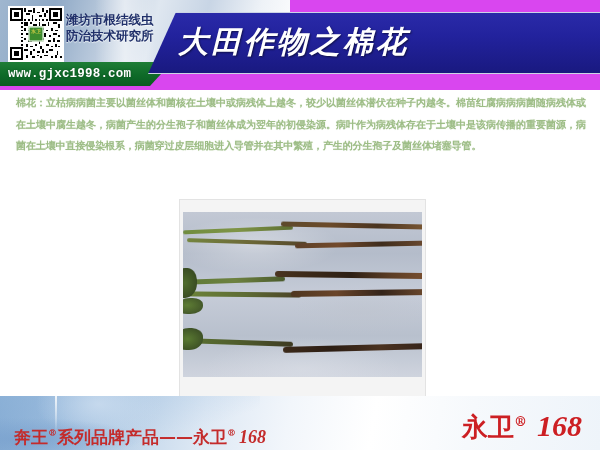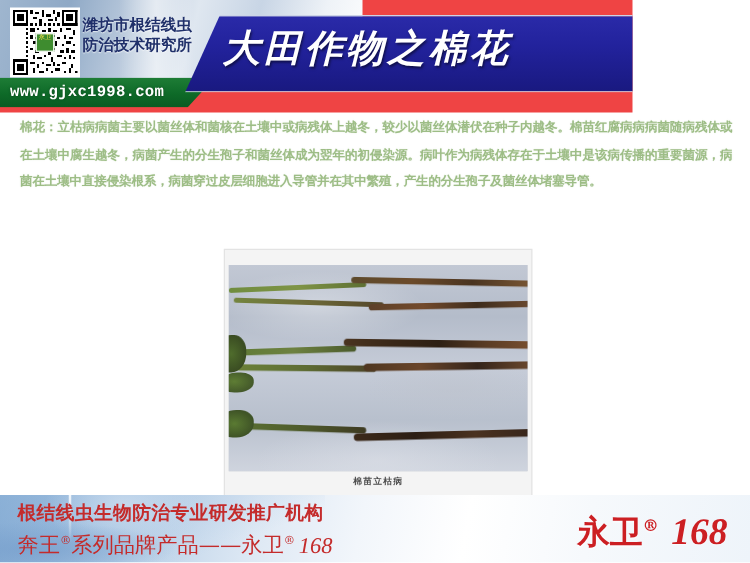--- a/index.html
+++ b/index.html
@@ -12,24 +12,24 @@
     overflow: hidden;
     background: #ffffff;
     font-family: "Liberation Serif", "DejaVu Serif", serif;
     position: relative;
   }
 
   
   .header {
     position: absolute;
     left: 0; top: 0;
-    width: 506px;
+    width: 600px;
     height: 90px;
     overflow: hidden;
-    background: #ef4444;
+    background: #d946ef;
   }
   
   .header-bg {
     position: absolute;
     left: 0; top: 0;
     width: 290px;
     height: 72px;
     background:
       linear-gradient(105deg, #9fb6cf 0%, #8fa9c6 18%, #b9c9dc 35%, #dfe7f0 52%, #c8d5e5 68%, #eef2f7 85%, #ffffff 100%);
     filter: blur(0.2px);
@@ -112,21 +112,21 @@
     box-sizing: border-box;
   }
   .title-text {
     position: absolute;
     left: 178px; top: 18px;
     color: #ffffff;
     font-size: 30px;
     line-height: 48px;
     font-style: italic;
     font-weight: bold;
-    font-family: Liberation Mono, monospace;
+    font-family: Liberation Serif, serif;
     letter-spacing: 3px;
     text-shadow: 1px 1px 2px rgba(0,0,0,0.5);
     white-space: nowrap;
     text-align: right;
   }
 
   
   .body-text {
     position: absolute;
     left: 16px; top: 92px;
@@ -240,21 +240,21 @@
     white-space: nowrap;
     z-index: 3;
   }
   .footer-line2 {
     position: absolute;
     left: 14px; top: 25px;
     color: #c42b2b;
     font-size: 17px;
     line-height: 24px;
     font-family: "DejaVu Serif", "Liberation Serif", serif;
-    font-weight: normal;
+    font-weight: bold;
     letter-spacing: 0px;
     white-space: nowrap;
     z-index: 3;
   }
   .footer-line2 .reg { font-size: 9px; vertical-align: super; }
   .footer-line2 .num {
     font-family: "Liberation Serif", serif;
     font-style: italic;
     font-size: 18px;
     padding-left: 3px;
@@ -421,25 +421,23 @@
       <div class="stem" style="left:6px; top:80px; width:112px; height:5px; background:linear-gradient(90deg,#6b8138,#5e6c34,#4a4026); transform:rotate(0.6deg);"></div>
       <div class="stem" style="left:108px; top:78px; width:136px; height:6px; background:linear-gradient(90deg,#4e3620,#6a452a,#34241a,#6e4a2e); transform:rotate(-0.8deg);"></div>
       <div class="leafy" style="left:-6px; top:86px; width:26px; height:16px; background:radial-gradient(ellipse at 40% 45%, #5e7d34, #44592a 70%, transparent);"></div>
 
       <div class="stem" style="left:4px; top:128px; width:106px; height:5px; background:linear-gradient(90deg,#5b7232,#4f5c2c,#3e3a22); transform:rotate(2deg);"></div>
       <div class="stem" style="left:100px; top:133px; width:146px; height:6px; background:linear-gradient(90deg,#3c2a1a,#2c1e14,#4a3220,#35241a); transform:rotate(-1.5deg);"></div>
       <div class="leafy" style="left:-8px; top:116px; width:28px; height:22px; background:radial-gradient(ellipse at 45% 50%, #5a7a32, #3e5226 72%, transparent);"></div>
       <div class="leafy" style="left:-10px; top:56px; width:24px; height:30px; background:radial-gradient(ellipse at 50% 50%, #4f6c2c, #3a4c22 70%, transparent);"></div>
     </div>
   </div>
-  <div class="caption">棉苗立枯病</div>
 </div>
 
 <div class="footer">
-  <div class="footer-line1">根结线虫生物防治专业研发推广机构</div>
 
   <div class="footer-line2">
     <span>奔王</span><span class="reg">®</span><span>系列品牌产品——永卫</span><span class="reg">®</span><span class="num">168</span>
   </div>
 
   <div class="brand-logo">
     <span>永卫</span><span class="reg">®</span><span class="num">168</span>
   </div>
 </div>
 

